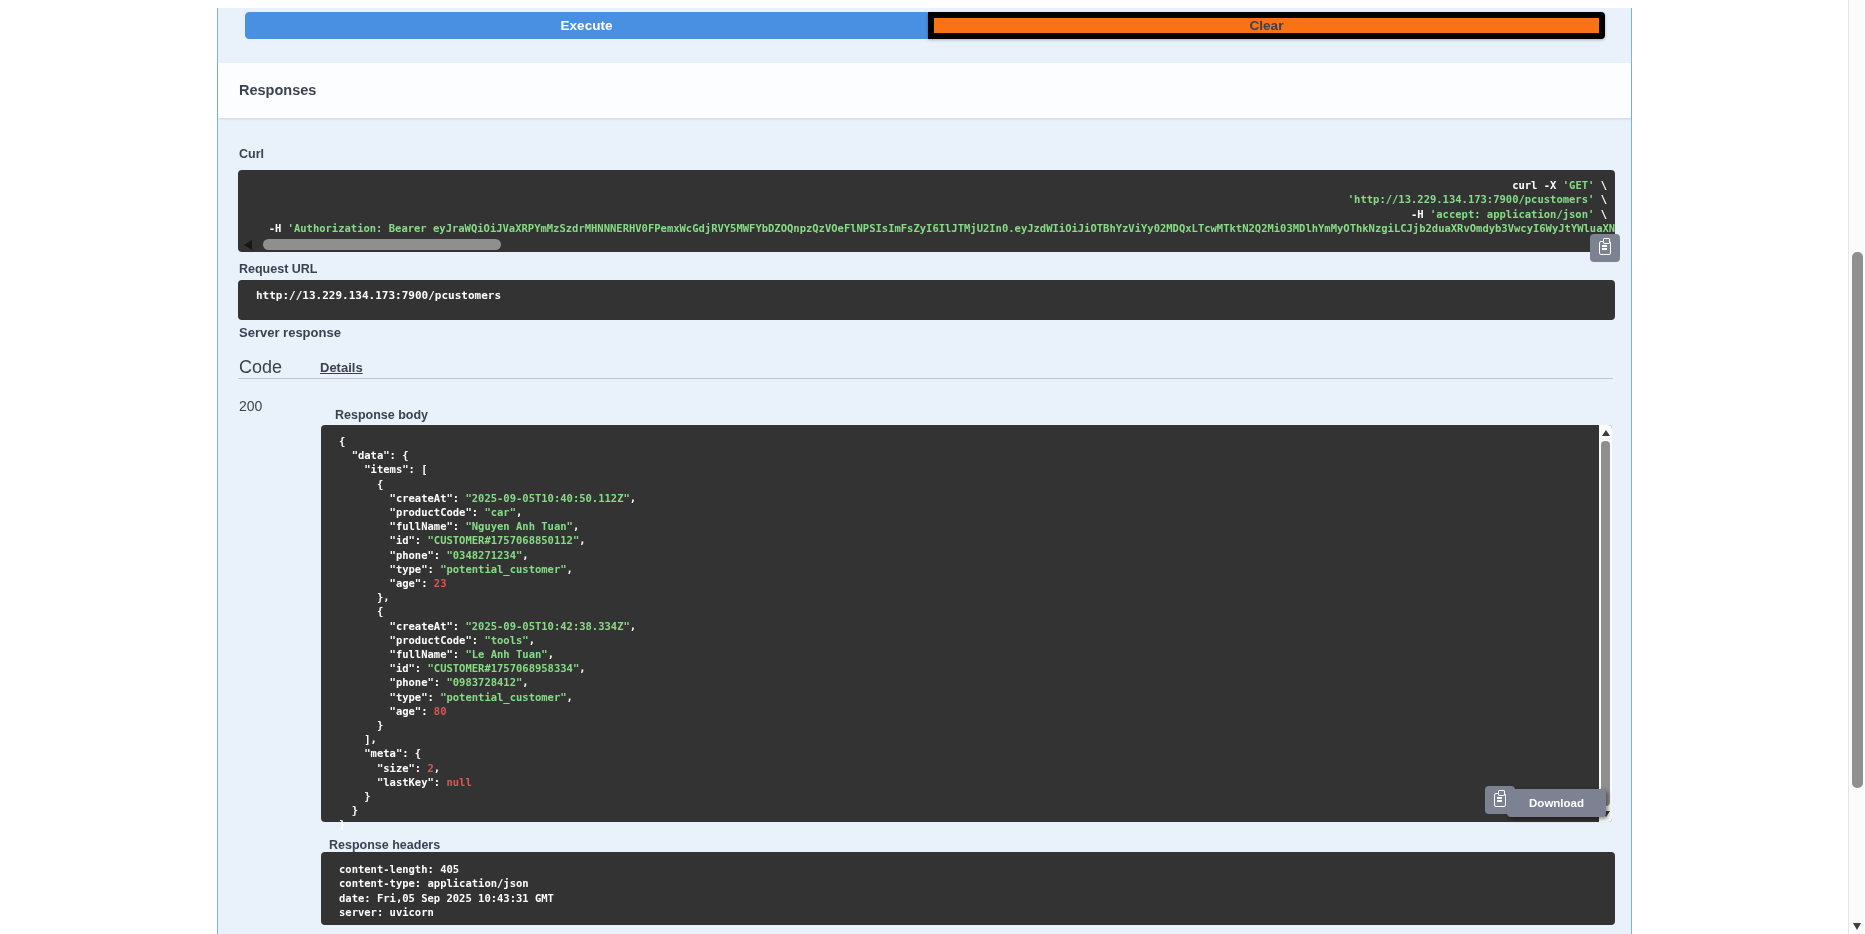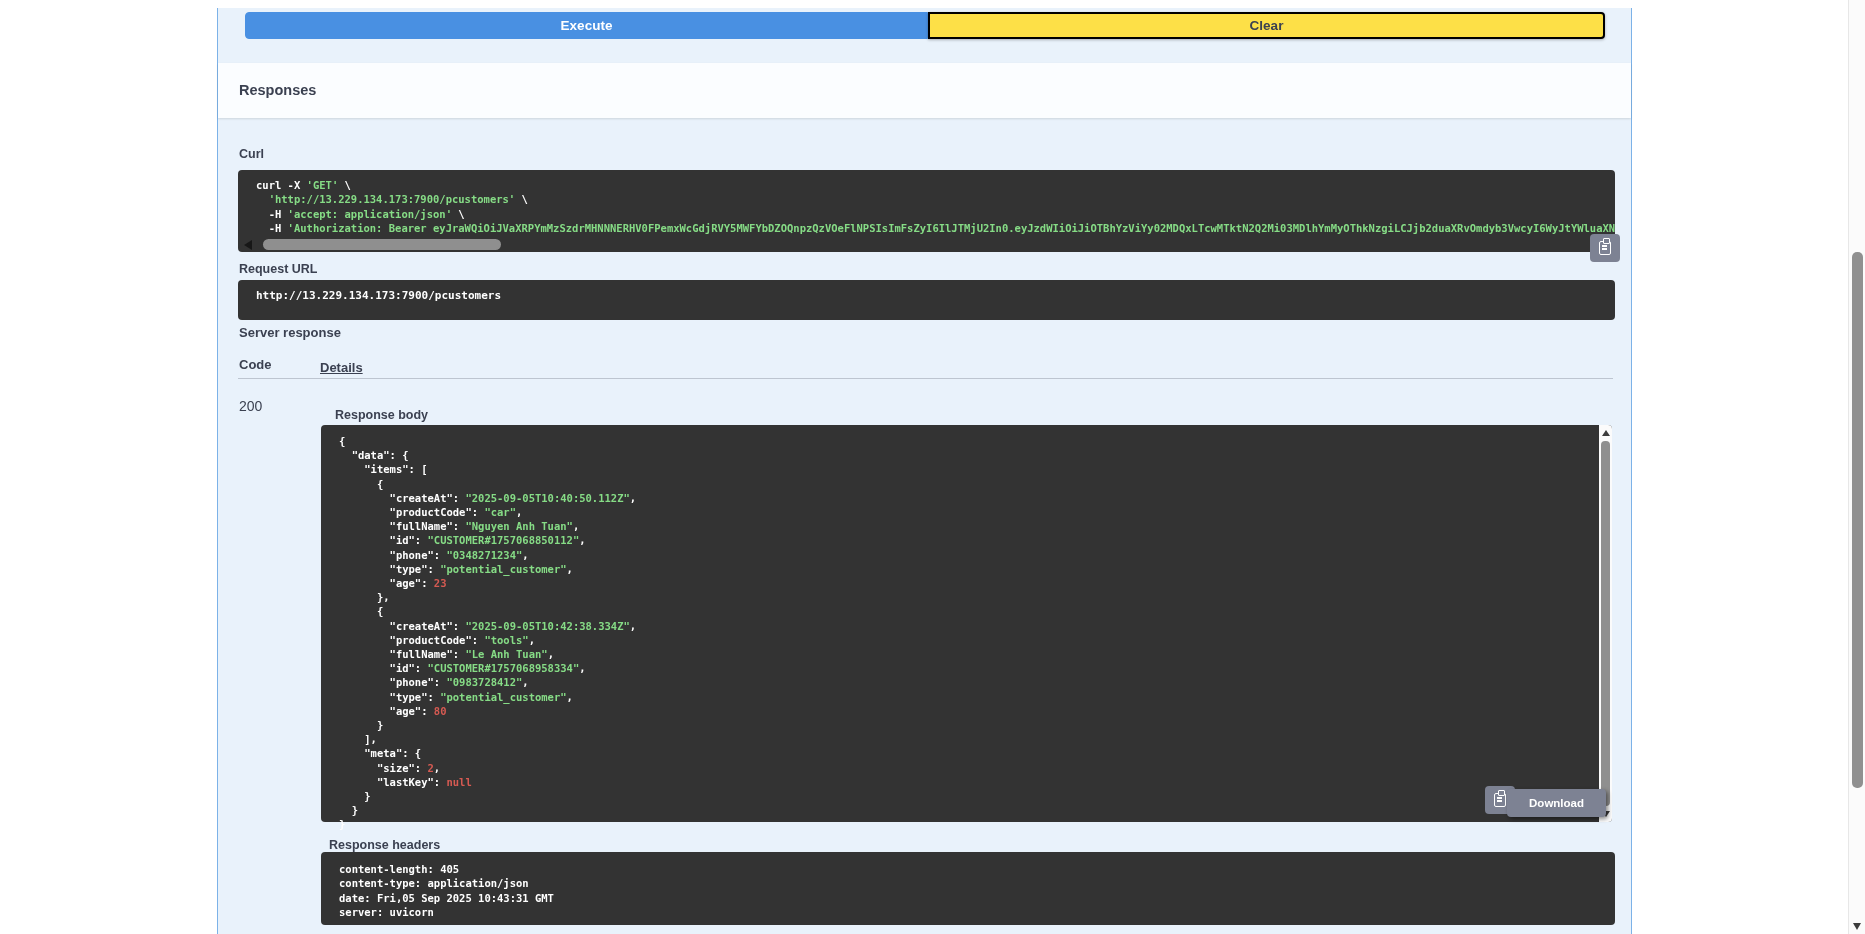--- a/index.html
+++ b/index.html
@@ -9,21 +9,21 @@
 
   
   .opblock { position:absolute; left:217px; top:8px; width:1415px; height:926px;
              background:#e9f2fb; border-left:1px solid #7cb2e8; border-right:1px solid #7cb2e8; }
 
   
   .btn-row { position:absolute; top:4px; left:27px; width:1360px; height:27px; display:flex; }
   .btn-execute { width:683px; height:27px; background:#4990e2; border:1px solid #4990e2;
                  border-radius:4px 0 0 4px; color:#fff; font-weight:bold; font-size:13.5px;
                  display:flex; align-items:center; justify-content:center; cursor:pointer; }
-  .btn-clear { width:677px; height:27px; background:#fde047; border:2px solid #000000;
+  .btn-clear { width:677px; height:27px; background:#f97316; border:6px solid #000000;
                border-radius:0 4px 4px 0; color:#3b4151; font-weight:bold; font-size:13.5px;
                display:flex; align-items:center; justify-content:center; cursor:pointer;
                box-shadow:0 1px 3px rgba(0,0,0,.28); }
 
   
   .sect-header { position:absolute; top:55px; left:0; width:100%; height:55px;
                  background:rgba(255,255,255,.82); box-shadow:0 1px 2px rgba(0,0,0,.12); }
   .sect-header .t { position:absolute; left:21px; top:0; line-height:55px;
                     font-size:14.5px; font-weight:bold; }
 
@@ -31,21 +31,21 @@
 
   .dark { position:absolute; background:#333333; border-radius:4px; }
   pre.code { font-family:"DejaVu Sans Mono", monospace; font-size:10.5px; font-weight:600;
              color:#fff; white-space:pre; overflow:hidden; }
   .tok-str { color:#86dc86; }
   .tok-num { color:#d65a52; }
   .tok-cmd { font-weight:bold; }
 
   
   .curl-block { left:20px; top:162px; width:1377px; height:82px; }
-  .curl-block pre { padding:8px 8px 0 18px; line-height:14.4px; height:100%; }
+  .curl-block pre { padding:8px 8px 0 18px; line-height:14.4px; height:100%;text-align:right; }
   .curl-hthumb { position:absolute; left:25px; bottom:2px; width:238px; height:11px;
                  background:#8f8f8f; border-radius:6px; }
   .curl-harrow { position:absolute; left:6px; bottom:2px; width:0; height:0;
                  border-top:5.5px solid transparent; border-bottom:5.5px solid transparent;
                  border-right:8px solid #171717; }
 
   
   .copy-btn { position:absolute; width:30px; height:28px; background:#7d8293;
               border-radius:4px; display:flex; align-items:center; justify-content:center; cursor:pointer; }
   .clip { position:relative; width:12px; height:14px; border:1.6px solid #fff; border-radius:2px; }
@@ -55,21 +55,21 @@
                  background:#fff; box-shadow:0 3px 0 #fff; }
   .curl-copy { right:-5px; bottom:-10px; }
   .body-copy { right:97px; bottom:8px; }
 
   
   .url-block { left:20px; top:272px; width:1377px; height:40px; }
   .url-block pre { padding-left:18px; line-height:32px; font-size:11px; }
 
   
   .hline { position:absolute; left:20px; top:370px; width:1375px; border-top:1px solid rgba(59,65,81,.25); }
-  .code-hdr { position:absolute; left:21px; top:349px; font-size:13px; font-weight:bold; }
+  .code-hdr { position:absolute; left:21px; top:349px; font-size:18px; font-weight:normal; }
   .details-hdr { position:absolute; left:102px; top:352px; font-size:13px; font-weight:bold;text-decoration:underline; }
   .status { position:absolute; left:21px; top:390px; font-size:14px; }
 
   
   .body-block { left:103px; top:417px; width:1291px; height:397px; }
   .body-block pre { padding:9px 0 0 18px; line-height:14.2px; }
   .vscroll { position:absolute; right:0; top:0; width:13px; height:100%;
              background:#fbfbfb; border-radius:0 4px 4px 0; }
   .vthumb { position:absolute; left:2px; top:16px; bottom:16px; width:9px;
             background:#8f8f8f; border-radius:4px; }

